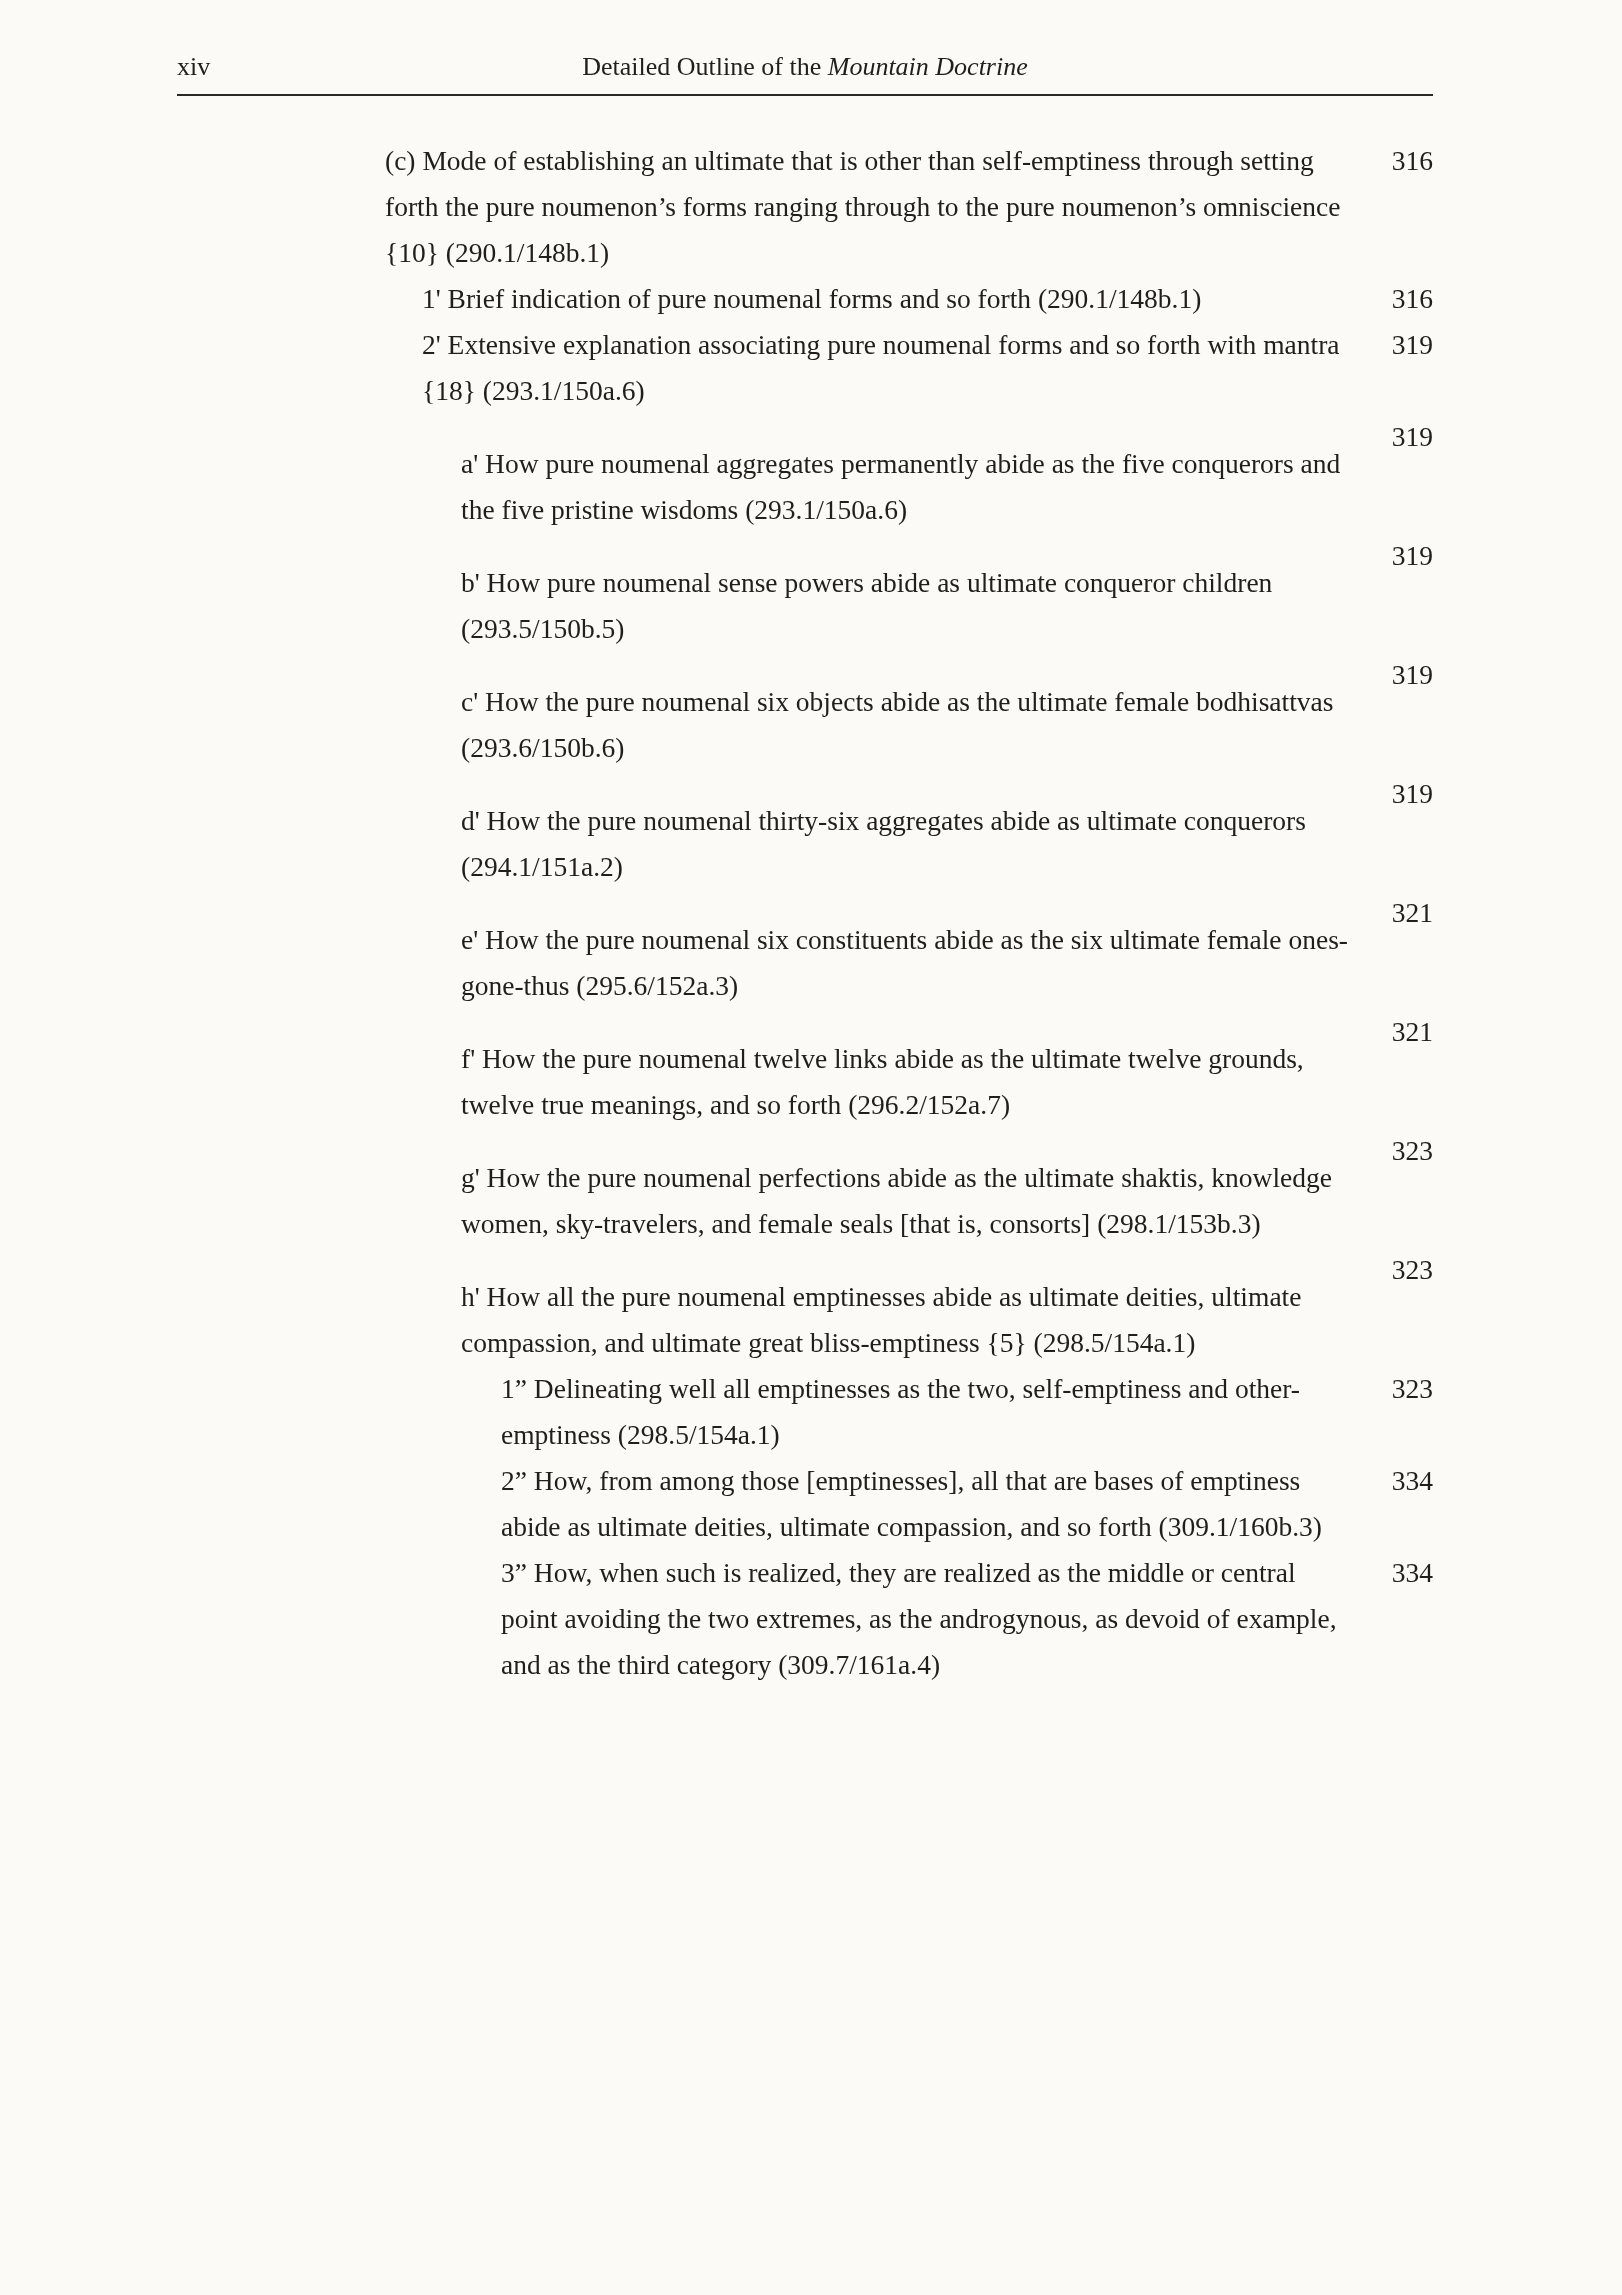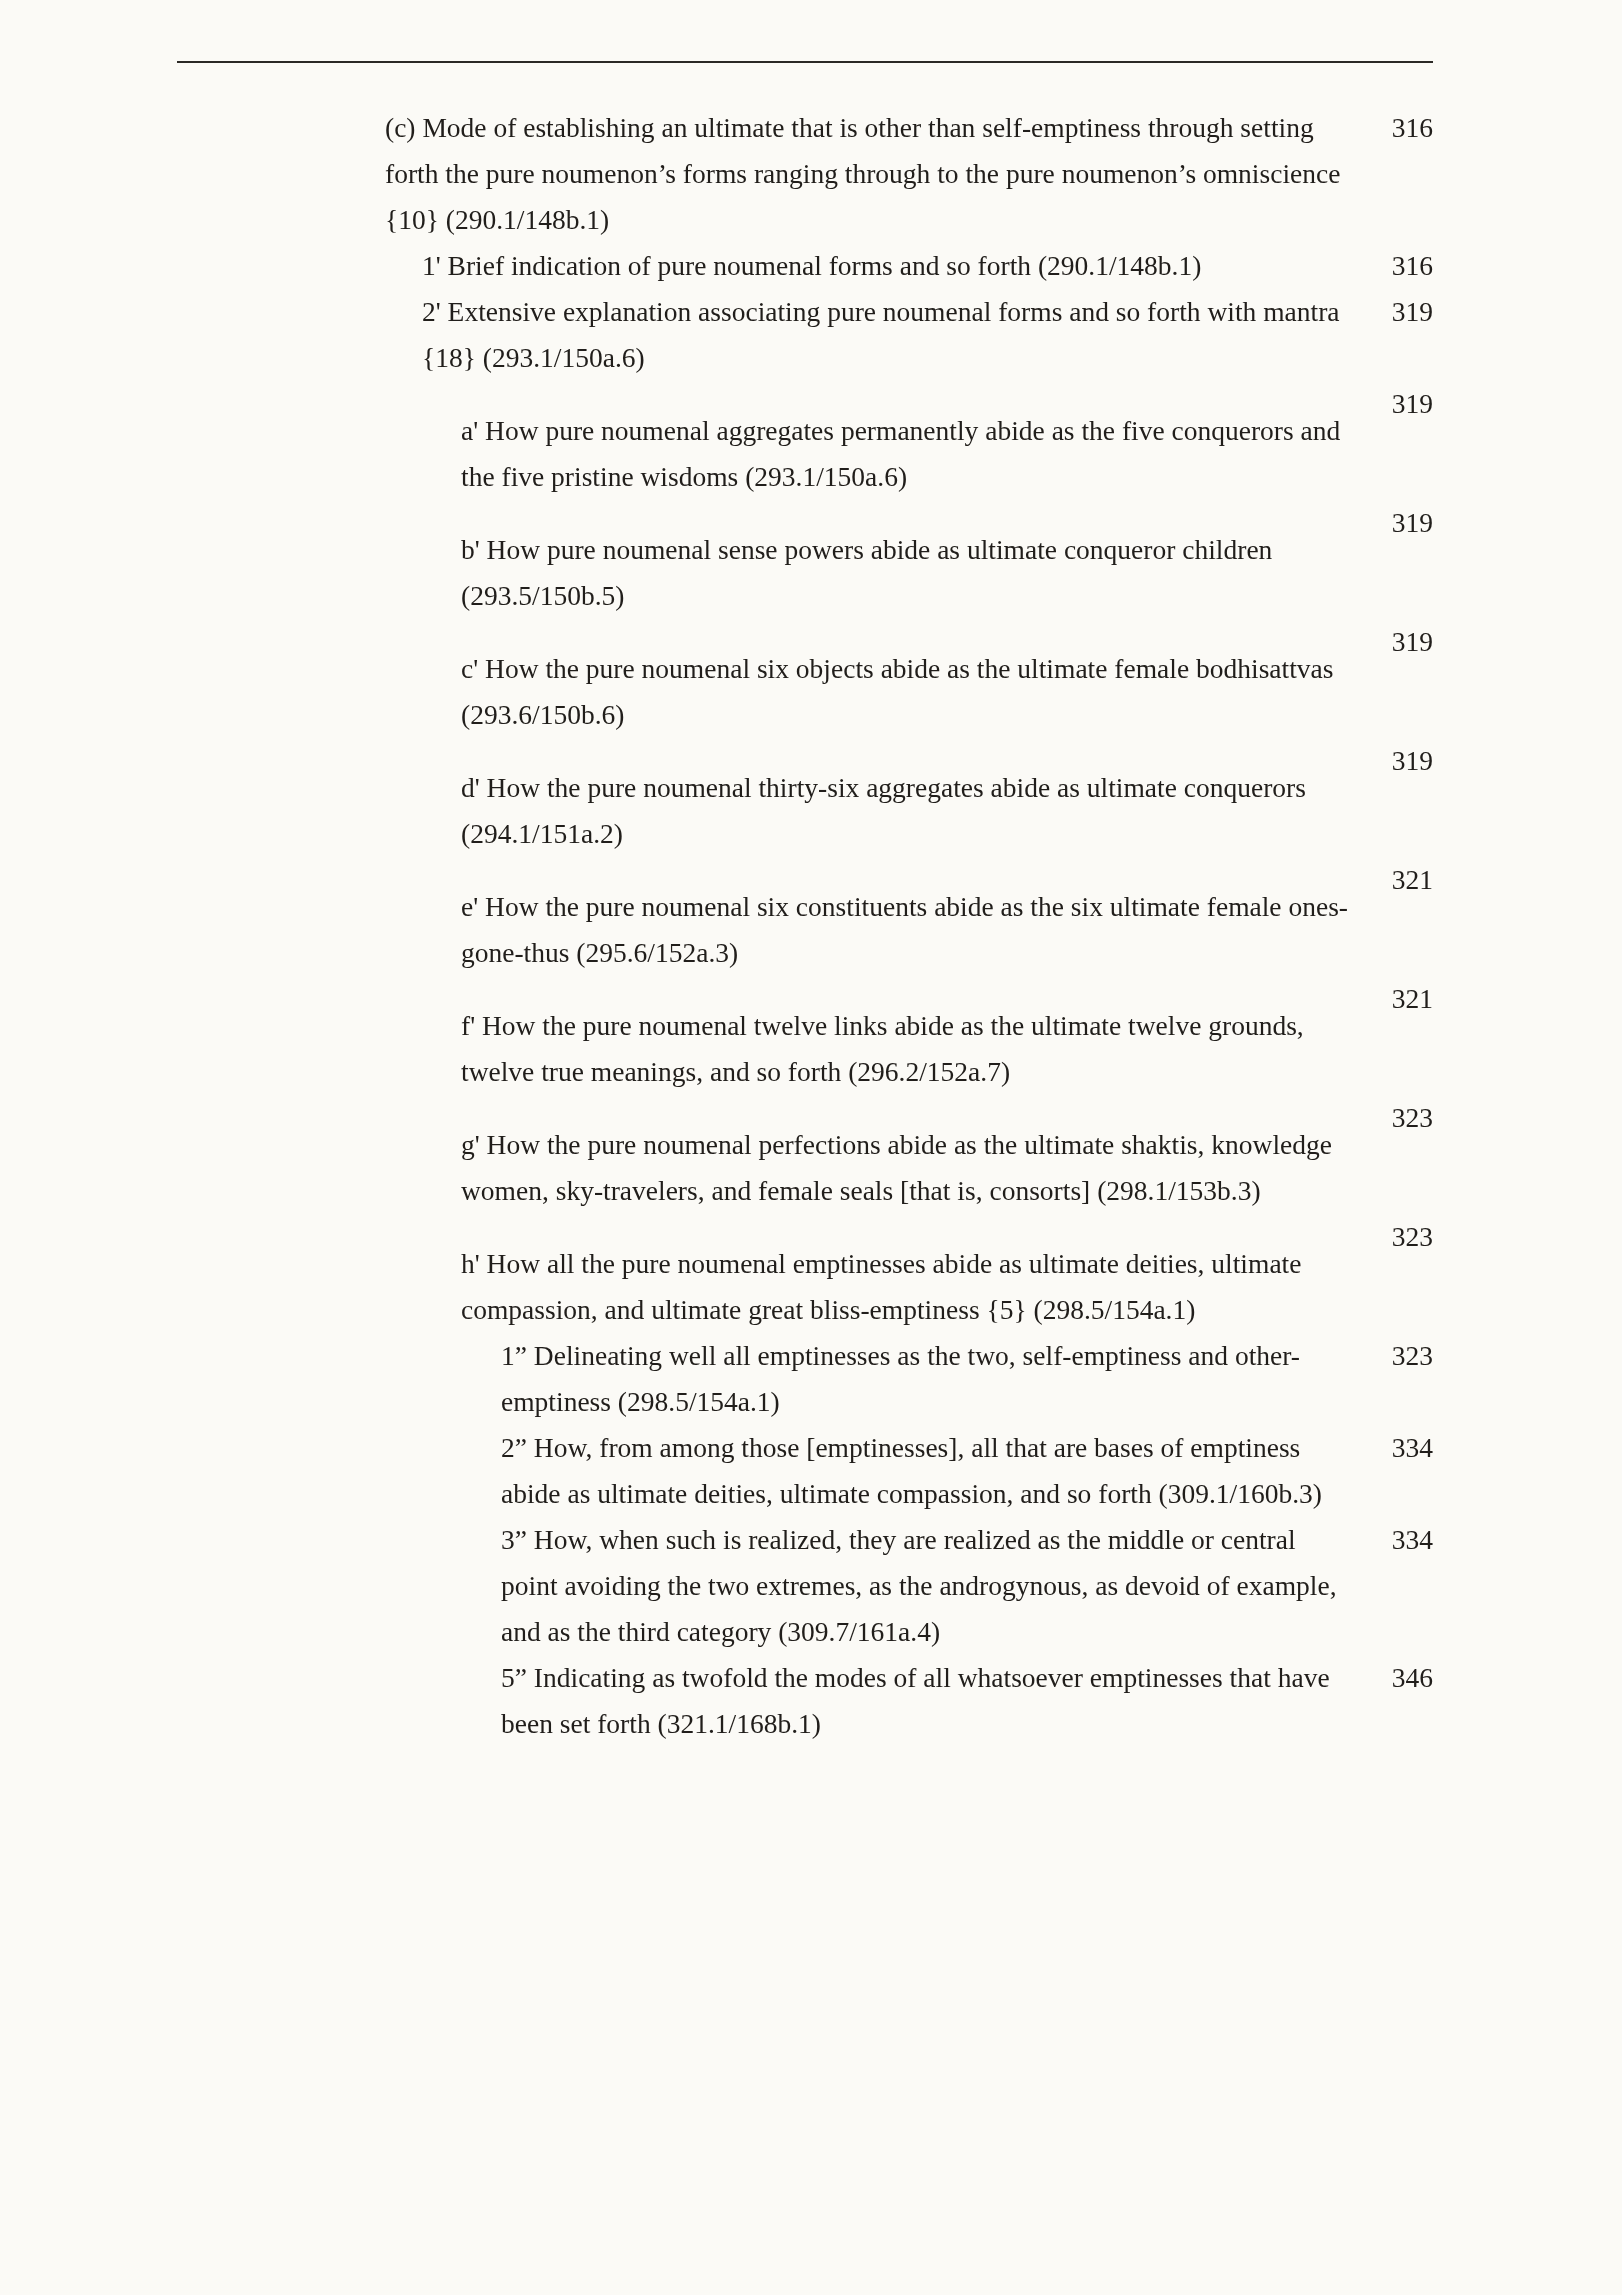--- a/index.html
+++ b/index.html
@@ -84,20 +84,24 @@
   .level-1 .entry-text { padding-left: 37px; }
   .level-2 .entry-text { padding-left: 76px; margin-top: 27px; }
   .level-3 .entry-text { padding-left: 116px; }
 </style>
 </head>
 <body style="--paper: #fbfaf6; --ink: #211e1b;">
 
 <div class="page">
   <div class="content">
 
+    <div class="running-header">
+      <span class="folio">xiv</span>
+      <div class="header-title"><span>Detailed Outline of the </span><span class="italic">Mountain Doctrine</span></div>
+    </div>
 
     <hr class="header-rule">
 
     <div class="toc">
 
         <div class="toc-row level-0">
           <div class="entry-text">(c) Mode of establishing an ultimate that is other than self-emptiness through setting forth the pure noumenon’s forms ranging through to the pure noumenon’s omniscience {10} (290.1/148b.1)</div>
           <div class="entry-page">316</div>
         </div>
 
@@ -160,21 +164,17 @@
           <div class="entry-text">2” How, from among those [emptinesses], all that are bases of emptiness abide as ultimate deities, ultimate compassion, and so forth (309.1/160b.3)</div>
           <div class="entry-page">334</div>
         </div>
 
         <div class="toc-row level-3">
           <div class="entry-text">3” How, when such is realized, they are realized as the middle or central point avoiding the two extremes, as the androgynous, as devoid of example, and as the third category (309.7/161a.4)</div>
           <div class="entry-page">334</div>
         </div>
 
 
-        <div class="toc-row level-3">
-          <div class="entry-text">5” Indicating as twofold the modes of all whatsoever emptinesses that have been set forth (321.1/168b.1)</div>
-          <div class="entry-page">346</div>
-        </div>
       </div>
 
   </div>
 </div>
 
 
 </body></html>

